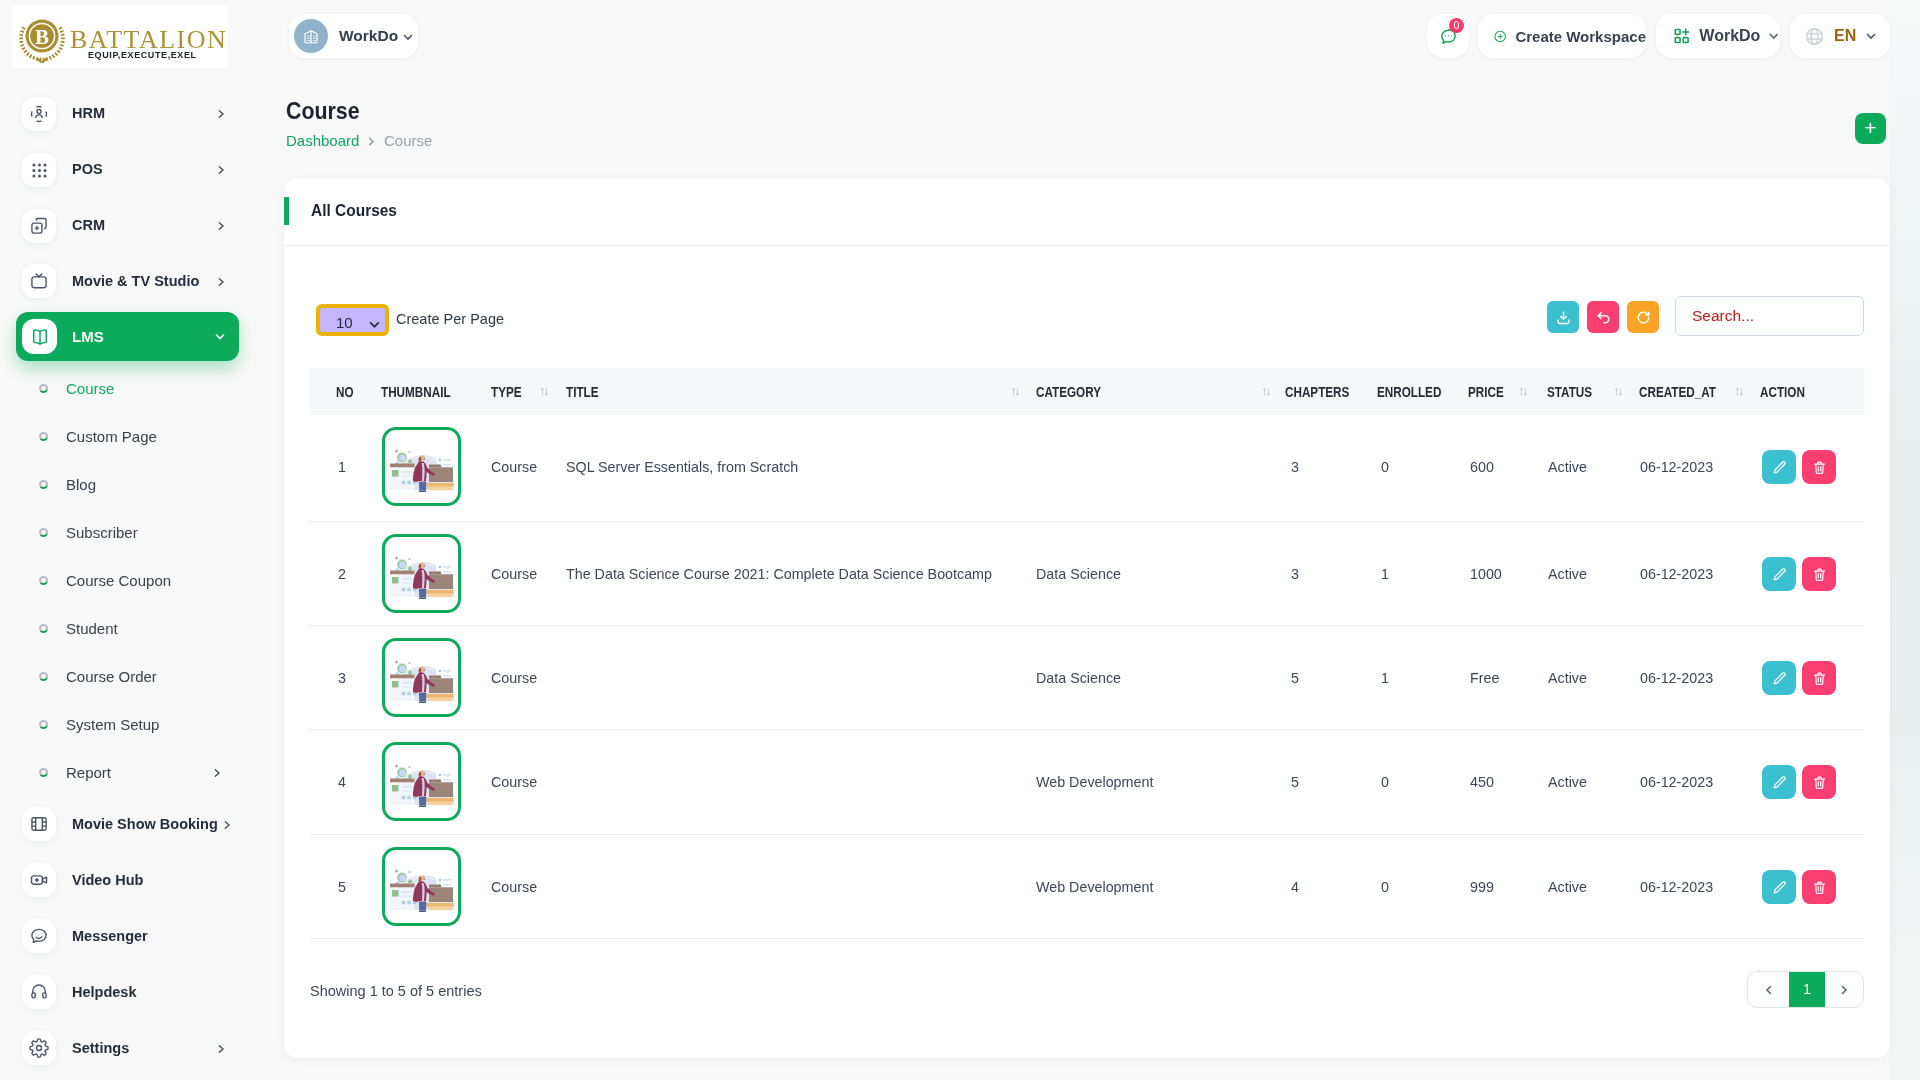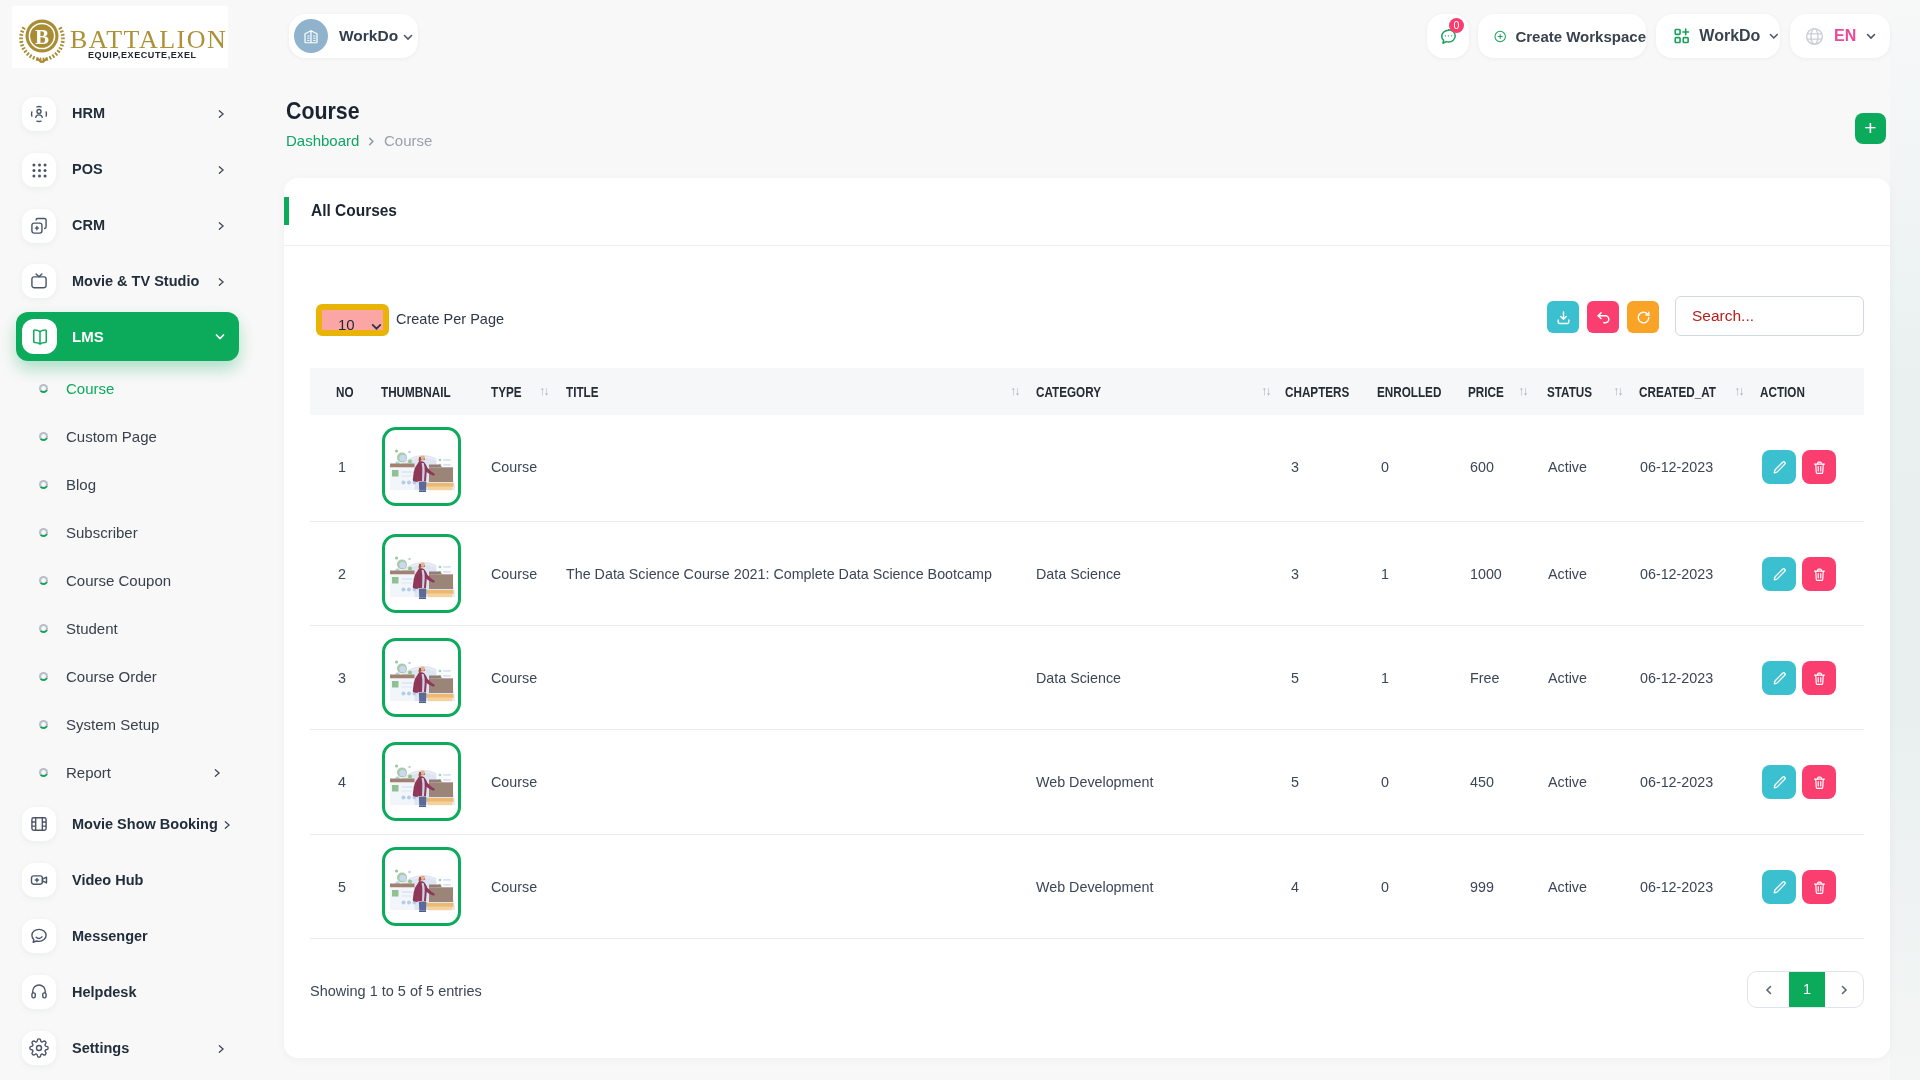--- a/index.html
+++ b/index.html
@@ -80,21 +80,21 @@
       <path d="M2.5 4.5 6 8l3.5-3.5"></path>
     </svg>
 </div>
 
 <div class="hbtn" style="left:1790px;width:100px">
   <svg style="margin-left:14px" width="21" height="21" viewBox="0 0 24 24" fill="none" stroke="#c9ced6" stroke-width="1.6">
       <circle cx="12" cy="12" r="9"></circle>
       <ellipse cx="12" cy="12" rx="4" ry="9"></ellipse>
       <path d="M3.5 9h17M3.5 15h17"></path>
     </svg>
-  <span style="margin-left:9px;font-size:16px;font-weight:700;color:#ec4899">EN</span>
+  <span style="margin-left:9px;font-size:16px;font-weight:700;color:#a16207">EN</span>
   <svg style="margin-left:9px" width="12" height="12" viewBox="0 0 12 12" fill="none" stroke="#4a5568" stroke-width="1.6" stroke-linecap="round">
       <path d="M2.5 4.5 6 8l3.5-3.5"></path>
     </svg>
 </div>
 
 <div class="tile" style="left:22px;top:97px">
     <svg width="20" height="20" viewBox="0 0 24 24" fill="none" stroke="#4a5668" stroke-width="1.7" stroke-linecap="round">
       <circle cx="12" cy="9" r="2.4"></circle>
       <path d="M8 16c.6-2 2.2-3 4-3s3.4 1 4 3"></path>
       <path d="M9.5 3.4a9 9 0 0 1 5 0M20.6 9.5a9 9 0 0 1 0 5M14.5 20.6a9 9 0 0 1-5 0M3.4 14.5a9 9 0 0 1 0-5" stroke-dasharray="5 2.4"></path>
@@ -224,21 +224,21 @@
       <path d="M4 2.5 7.5 6 4 9.5"></path>
     </svg></div>
 <div class="abs" style="left:384px;top:132px;font-size:15px;color:#99a1ae">Course</div>
 <div class="abs" style="left:1855px;top:113px;width:31px;height:31px;border-radius:8px;background:#0cab5c;color:#fff;font-size:21px;font-weight:400;text-align:center;line-height:29px">+</div>
 
 <div class="abs" style="left:284px;top:178px;width:1606px;height:880px;background:#fff;border-radius:14px;box-shadow:0 2px 10px rgba(40,60,90,.04)"></div>
 <div class="abs" style="left:284px;top:197px;width:5px;height:28px;background:#0cab5c"></div>
 <div class="abs" style="left:311px;top:201px;font-size:17px;font-weight:700;color:#1b2430;transform:scaleX(0.91);transform-origin:0 50%">All Courses</div>
 <div class="abs" style="left:284px;top:245px;width:1606px;height:1px;background:#edeff2"></div>
 
-<div class="abs" style="left:316px;top:304px;width:73px;height:32px;border:6px solid #eab308;border-radius:6px;background:#fca5a5">
+<div class="abs" style="left:316px;top:304px;width:73px;height:32px;border:4px solid #eab308;border-radius:6px;background:#c4b5fd">
   <span style="position:absolute;left:16px;top:6px;font-size:15px;color:#1f2835">10</span>
   <svg style="position:absolute;left:48px;top:10px" width="13" height="13" viewBox="0 0 12 12" fill="none" stroke="#2b3544" stroke-width="1.7" stroke-linecap="round">
       <path d="M2.5 4.5 6 8l3.5-3.5"></path>
     </svg>
 </div>
 <div class="abs" style="left:396px;top:311px;font-size:14.5px;color:#2e3945">Create Per Page</div>
 <div class="tool" style="left:1547px;background:#3ac0ce">
     <svg width="17" height="17" viewBox="0 0 24 24" fill="none" stroke="#fff" stroke-width="2" stroke-linecap="round" stroke-linejoin="round">
       <path d="M12 4v10M8 10.5l4 4 4-4"></path>
       <path d="M4.5 15.5v3a2 2 0 0 0 2 2h11a2 2 0 0 0 2-2v-3"></path>
@@ -311,20 +311,21 @@
 <circle cx="37.7" cy="27.7" r="2.3" fill="#e5b195"></circle>
 <path d="M34.3 26.8 q-1.3 3.6-.2 6l1.8-.5 q-.7-2.6.2-5z" fill="#9c4f2e"></path>
 <path d="M33.6 32 q3-1.6 5.6.2l1.8 2.6 q1.2 2 1 4.2l-1.1 12.4-8.3-.2-1.2-12.8 q-.3-3.6 2.2-6.4z" fill="#8e3757"></path>
 <path d="M40.2 34.4 q2.5 4.4 6 7.2l3 2 q1.1.7.5 1.5-.4.7-1.8.3l-4.2-1.9 q-3.8-2-5.4-5.2z" fill="#8e3757"></path>
 <path d="M36.6 33 q1 5.2.7 8.9l-.3 9.1 2 .1.7-9.4 q.2-5.2-1.1-8.7z" fill="#ccd3e6"></path>
 <path d="M33.8 52 h7.6 l-.3 8.6 h-6.8z" fill="#5b6b99"></path>
 <path d="M34 60.6 h7 v1.4 h-7z" fill="#4e5d88"></path>
 <path d="M31.8 34.8 q-2.5 3.3-3.1 7.5l-.9 7.5 q-.1 1.6 1.5 1.8l3.4.3.2-2.2" fill="#8e3757"></path>
 </svg></div>
 <div class="cell" style="left:181px">Course</div>
+<div class="cell" style="left:256px">SQL Server Essentials, from Scratch</div>
 <div class="cell" style="left:981px">3</div>
 <div class="cell" style="left:1071px">0</div>
 <div class="cell" style="left:1160px">600</div>
 <div class="cell" style="left:1238px">Active</div>
 <div class="cell" style="left:1330px">06-12-2023</div>
 <div class="abtn" style="left:1452px;background:#3ac0ce">
       <svg width="15" height="15" viewBox="0 0 24 24" fill="none" stroke="#fff" stroke-width="2" stroke-linecap="round" stroke-linejoin="round">
         <path d="M17 3.5a2.3 2.3 0 0 1 3.3 3.3L8 19.5l-4.5 1.2L4.7 16z"></path>
       </svg>
     </div>

